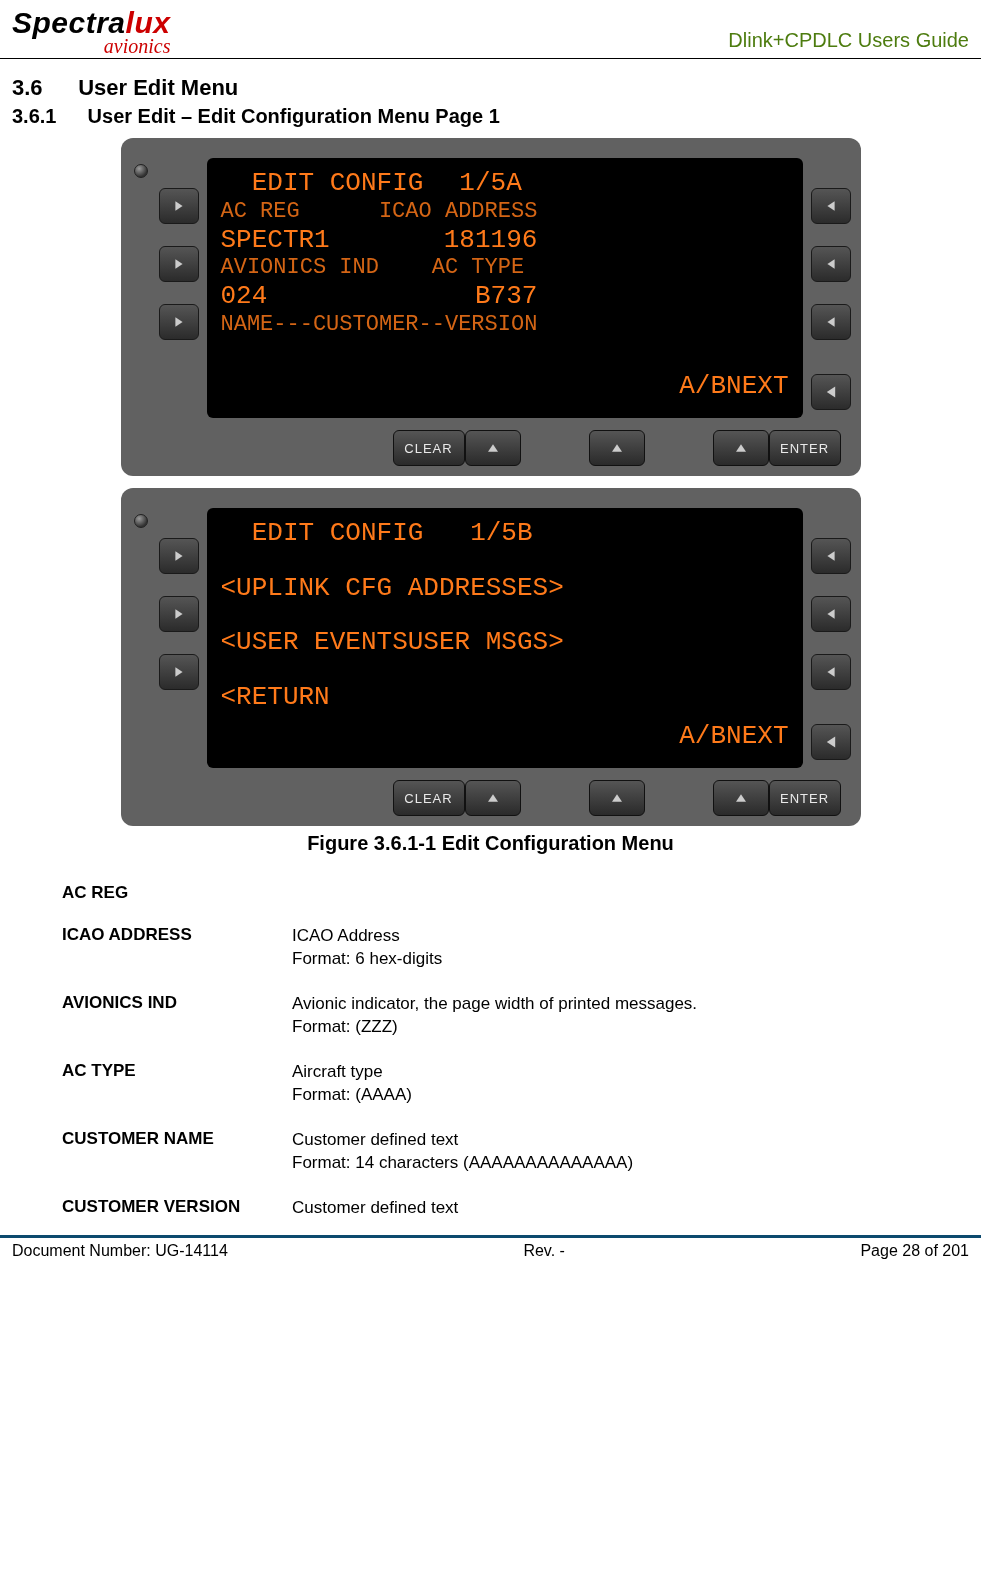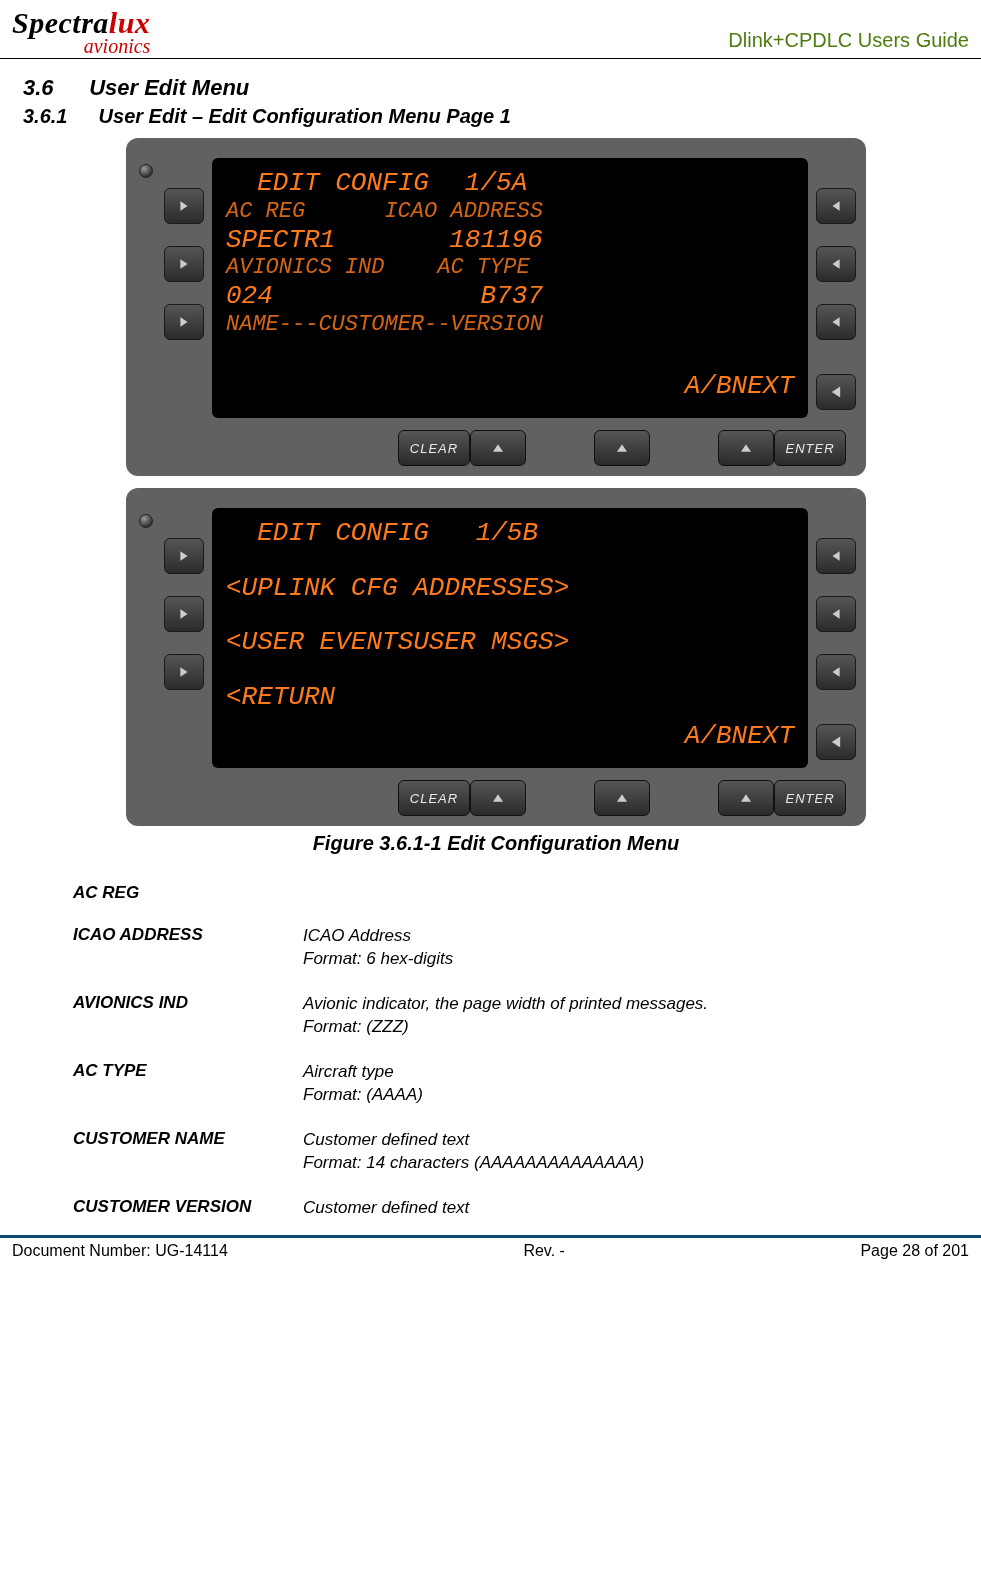--- a/index.html
+++ b/index.html
@@ -12,39 +12,39 @@
   }
   .page-header {
     display: flex;
     justify-content: space-between;
     align-items: flex-end;
     padding: 8px 12px 2px 12px;
     border-bottom: 1px solid #000;
   }
   .logo { display: flex; flex-direction: column; line-height: 1; }
   .logo-top {
-    font-family: Liberation Serif, serif;
+    font-family: Liberation Sans, sans-serif;
     font-size: 30px;
     font-weight: bold;
     font-style: italic;
     color: #000;
     letter-spacing: 0.5px;
   }
   .logo-top span { color: #c00; }
   .logo-bottom {
     font-family: Georgia, 'Times New Roman', serif;
     font-size: 20px;
     font-style: italic;
     color: #c00;
     text-align: right;
     margin-top: -2px;
   }
   .doc-title { font-size: 20px; color: #4d7c0f; padding-bottom: 4px; }
 
-  .content { padding: 10px 12px 0 23px; font-style: italic; }
+  .content { padding: 10px 12px 0 12px; }
   h2 { font-size: 22px; font-weight: bold; margin: 6px 0 4px 0; }
   h3 { font-size: 20px; font-weight: bold; margin: 4px 0 10px 0; }
   .h-num { display: inline-block; width: 60px; }
   .h-num2 { display: inline-block; width: 70px; }
 
   .panel-wrap {
     width: 740px;
     margin: 0 auto 6px auto;
   }
   .panel {

